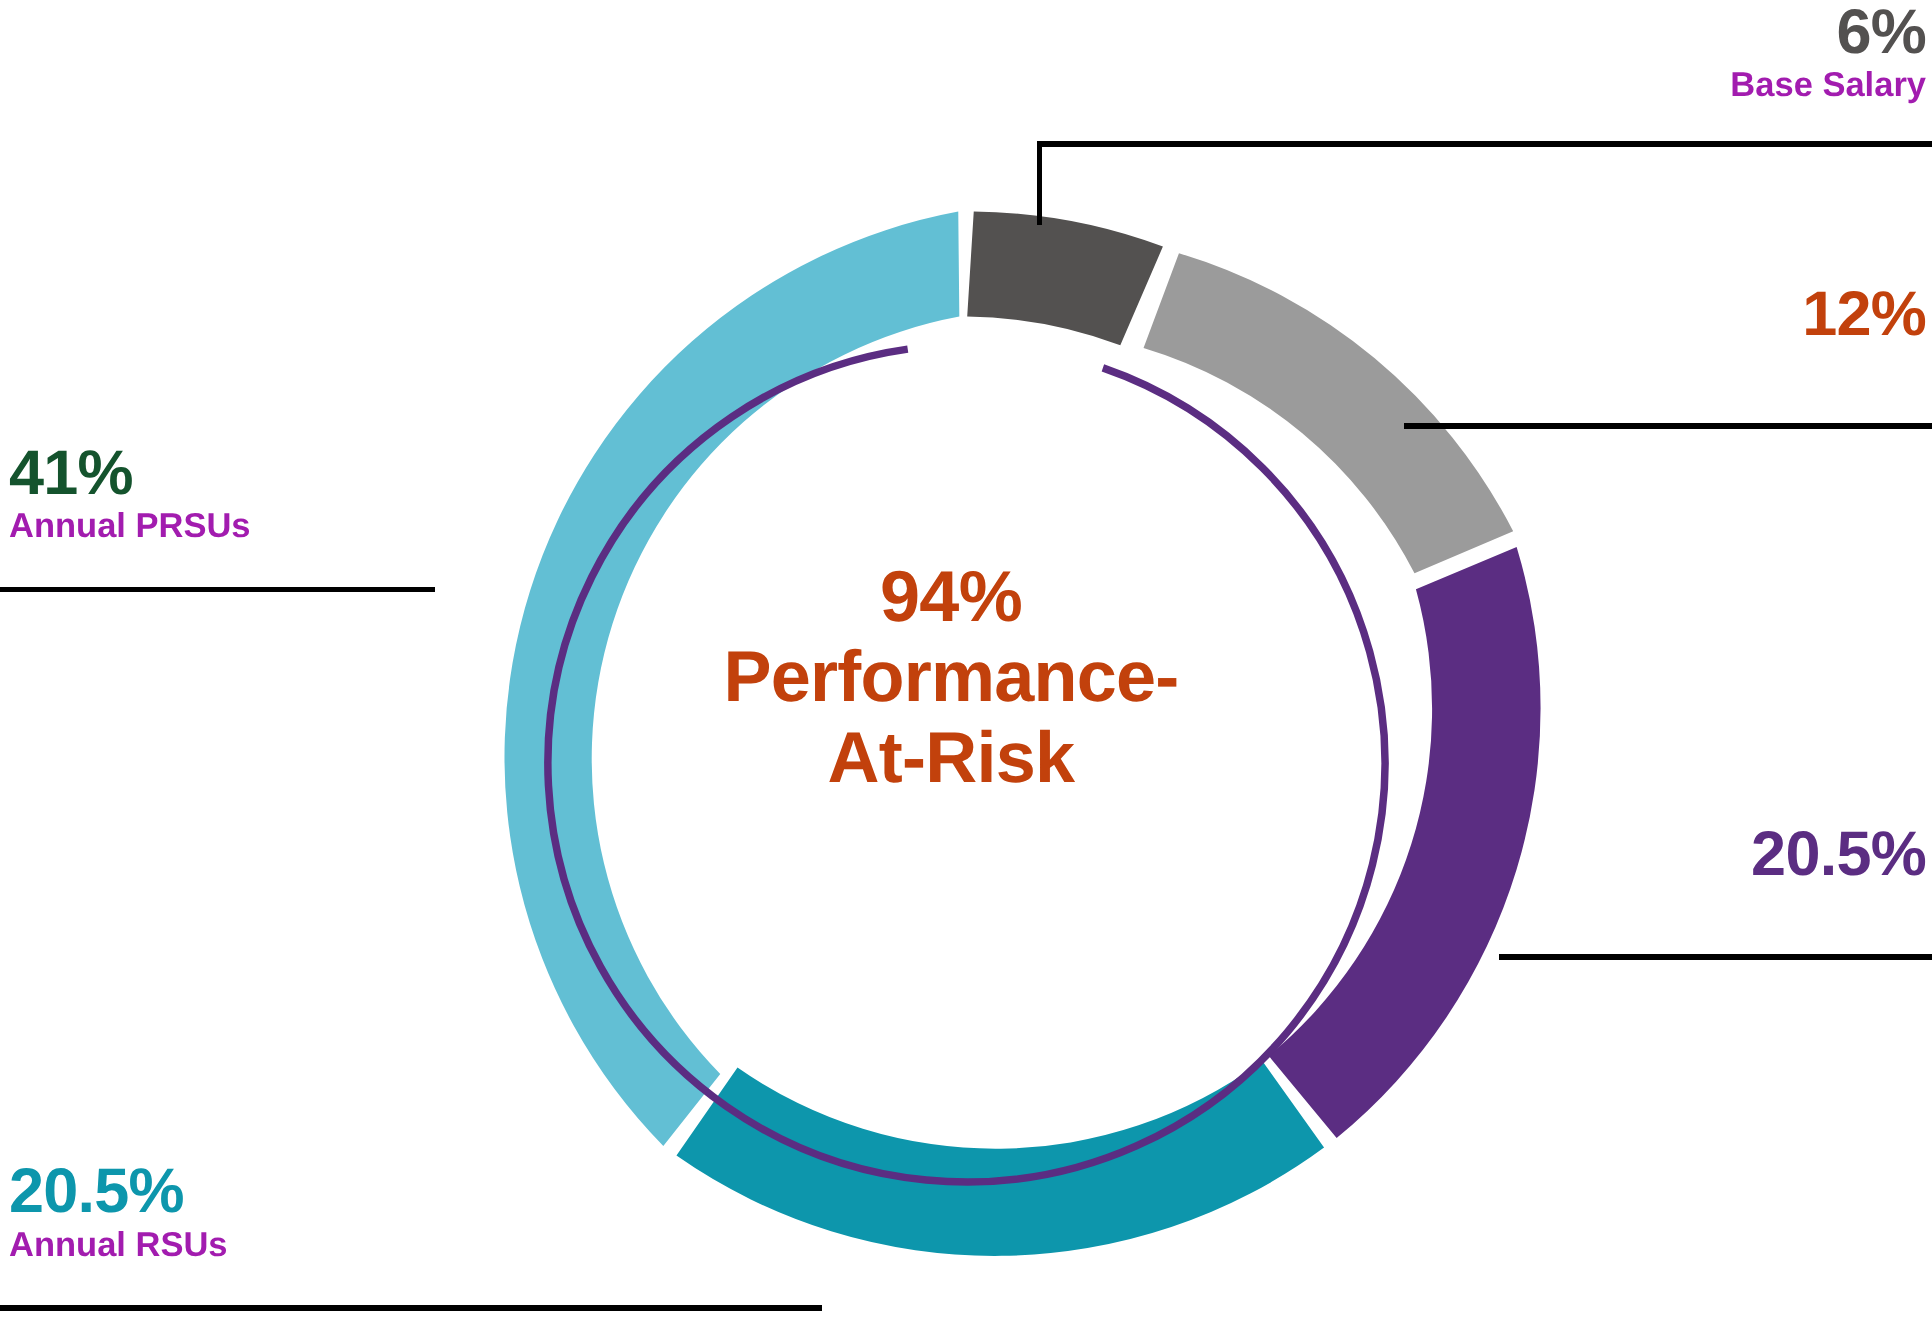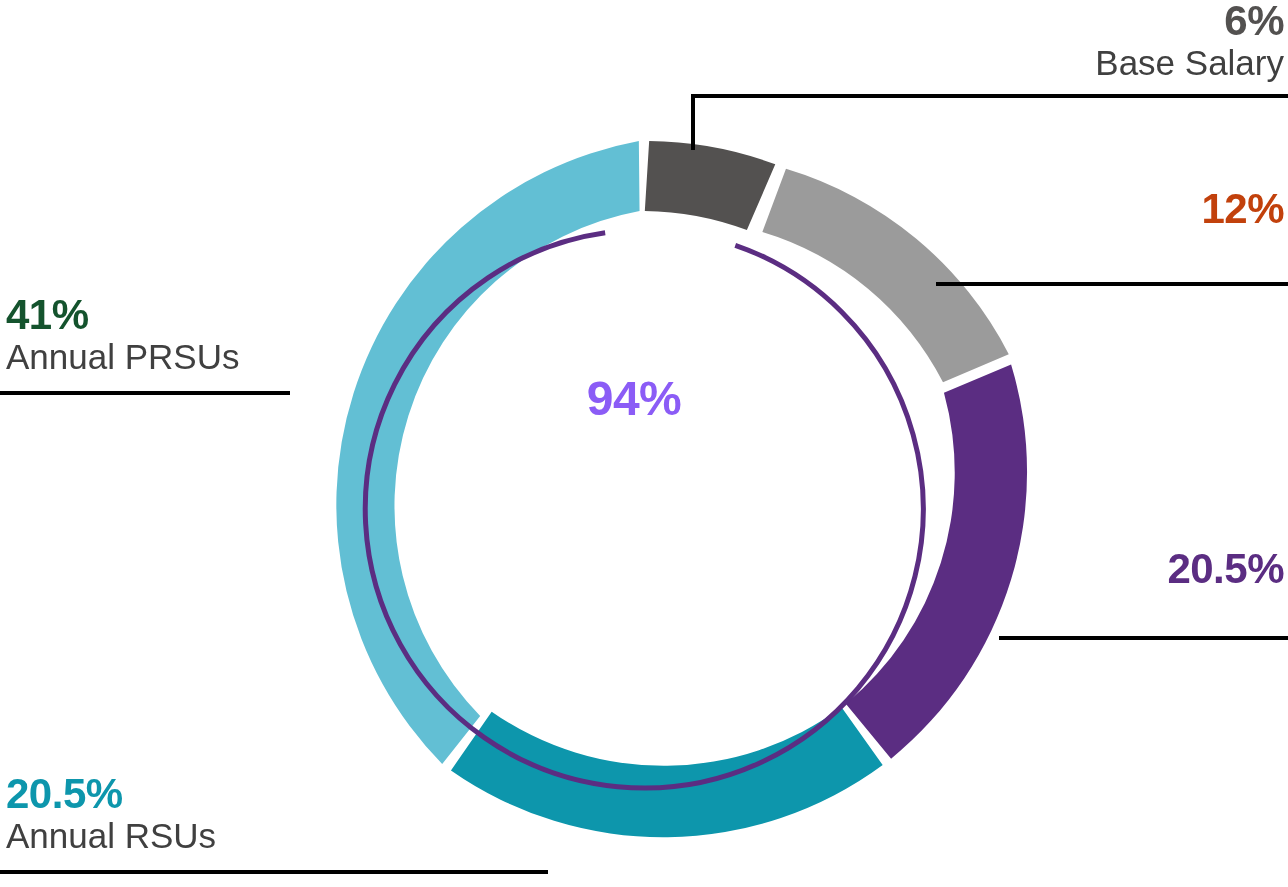--- a/index.html
+++ b/index.html
@@ -32,21 +32,21 @@
     display: block;
   }
 
   
   .center-text {
     position: absolute;
     left: 404px;
     top: 372px;
     width: 460px;
     text-align: center;
-    color: #8b5cf6;
+    color: #c2410c;
     font-family: "Liberation Sans", sans-serif;
     font-weight: bold;
     font-size: 48px;
     line-height: 1.11;
     letter-spacing: -0.5px;
     pointer-events: none;
   }
   .center-text .cline { display: block; white-space: nowrap; }
 
   
@@ -57,24 +57,24 @@
   }
   .callout .pct {
     display: block;
     font-weight: bold;
     font-size: 42px;
     line-height: 1.0;
     letter-spacing: -0.5px;
   }
   .callout .lab {
     display: block;
-    font-weight: normal;
-    font-size: 35px;
+    font-weight: bold;
+    font-size: 23px;
     line-height: 1.22;
-    color: #404040;
+    color: #a21caf;
     white-space: nowrap;
   }
   .callout.right { text-align: right; }
   .callout.left  { text-align: left; }
 
   
   #callout-base-salary    { right: 4px;  top: 0px;   }
   #callout-cash-incentive { right: 4px;  top: 188px; }
   #callout-stock-options  { right: 4px;  top: 548px; }
   #callout-annual-prsus   { left: 6px;   top: 294px; }
@@ -105,20 +105,22 @@
       <path d="M 1288 96  L 693 96 L 693 150"></path>
       <path d="M 1288 284 L 936 284"></path>
       <path d="M 1288 638 L 999 638"></path>
       <path d="M 0 393 L 290 393"></path>
       <path d="M 0 872 L 548 872"></path>
     </g>
   </svg>
 
   <div class="center-text">
     <span class="cline">94%</span>
+    <span class="cline">Performance-</span>
+    <span class="cline">At-Risk</span>
   </div>
 
   <div class="callout right" id="callout-base-salary">
     <span class="pct" style="color:#535150">6%</span>
     <span class="lab">Base Salary</span>
   </div>
 
   <div class="callout right" id="callout-cash-incentive">
     <span class="pct" style="color:#c2410c">12%</span>
   </div>

